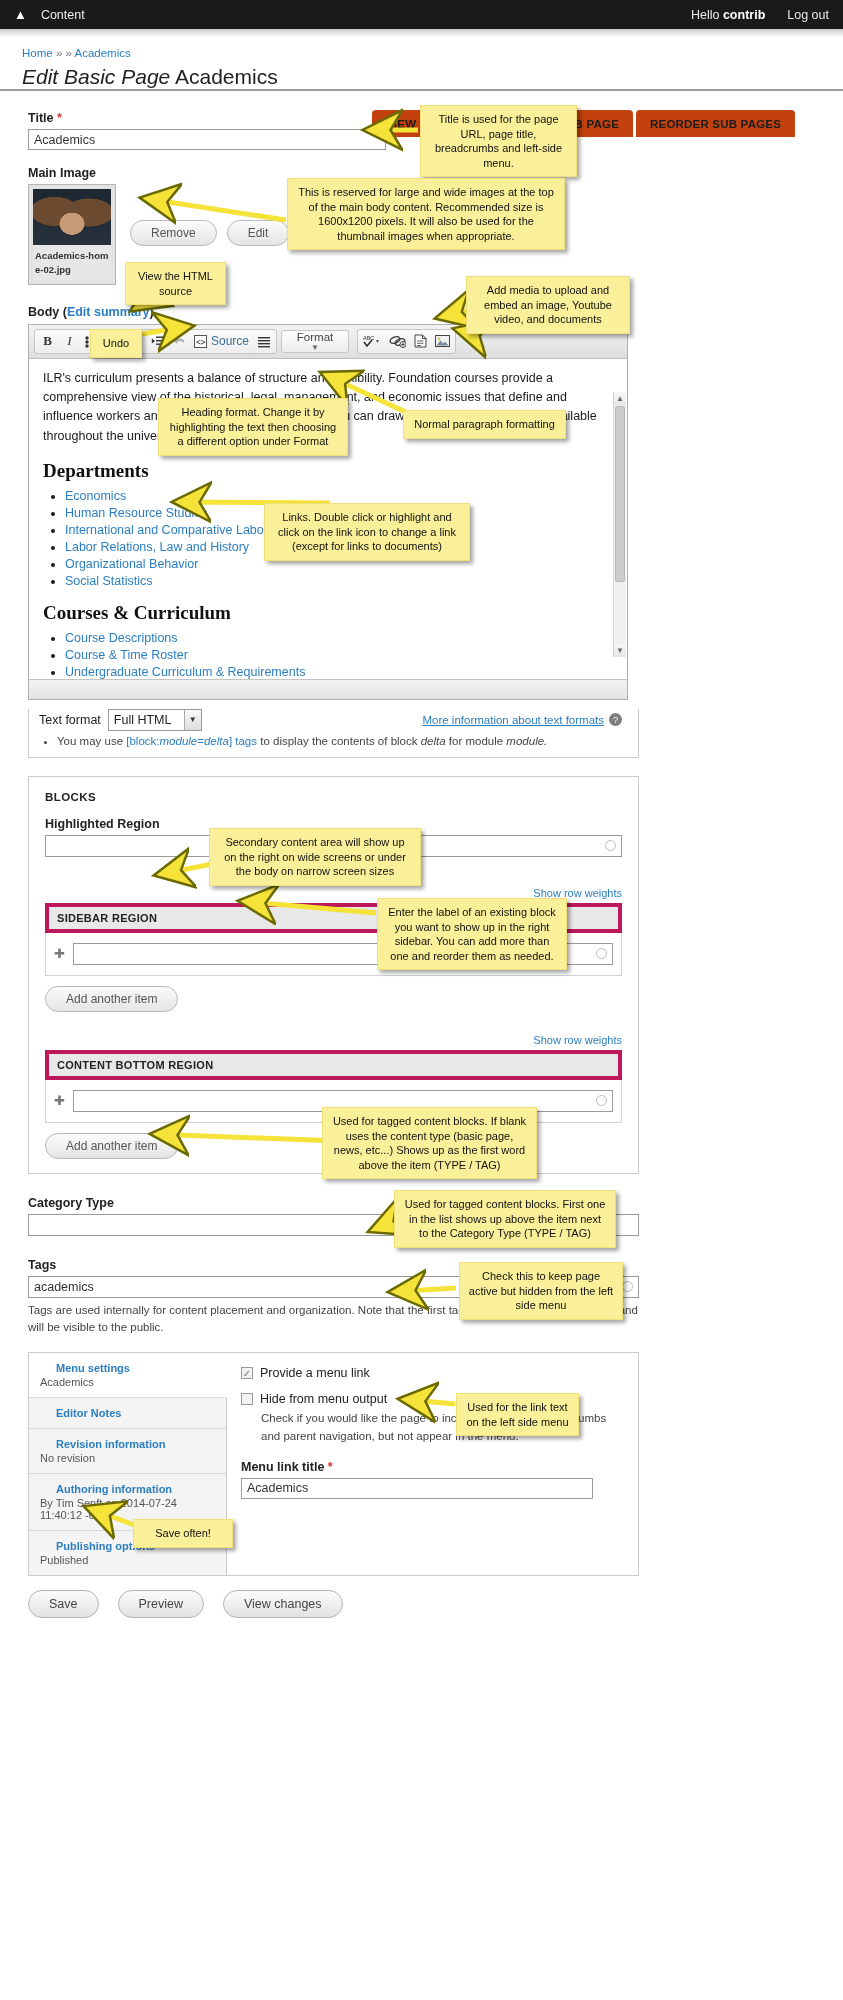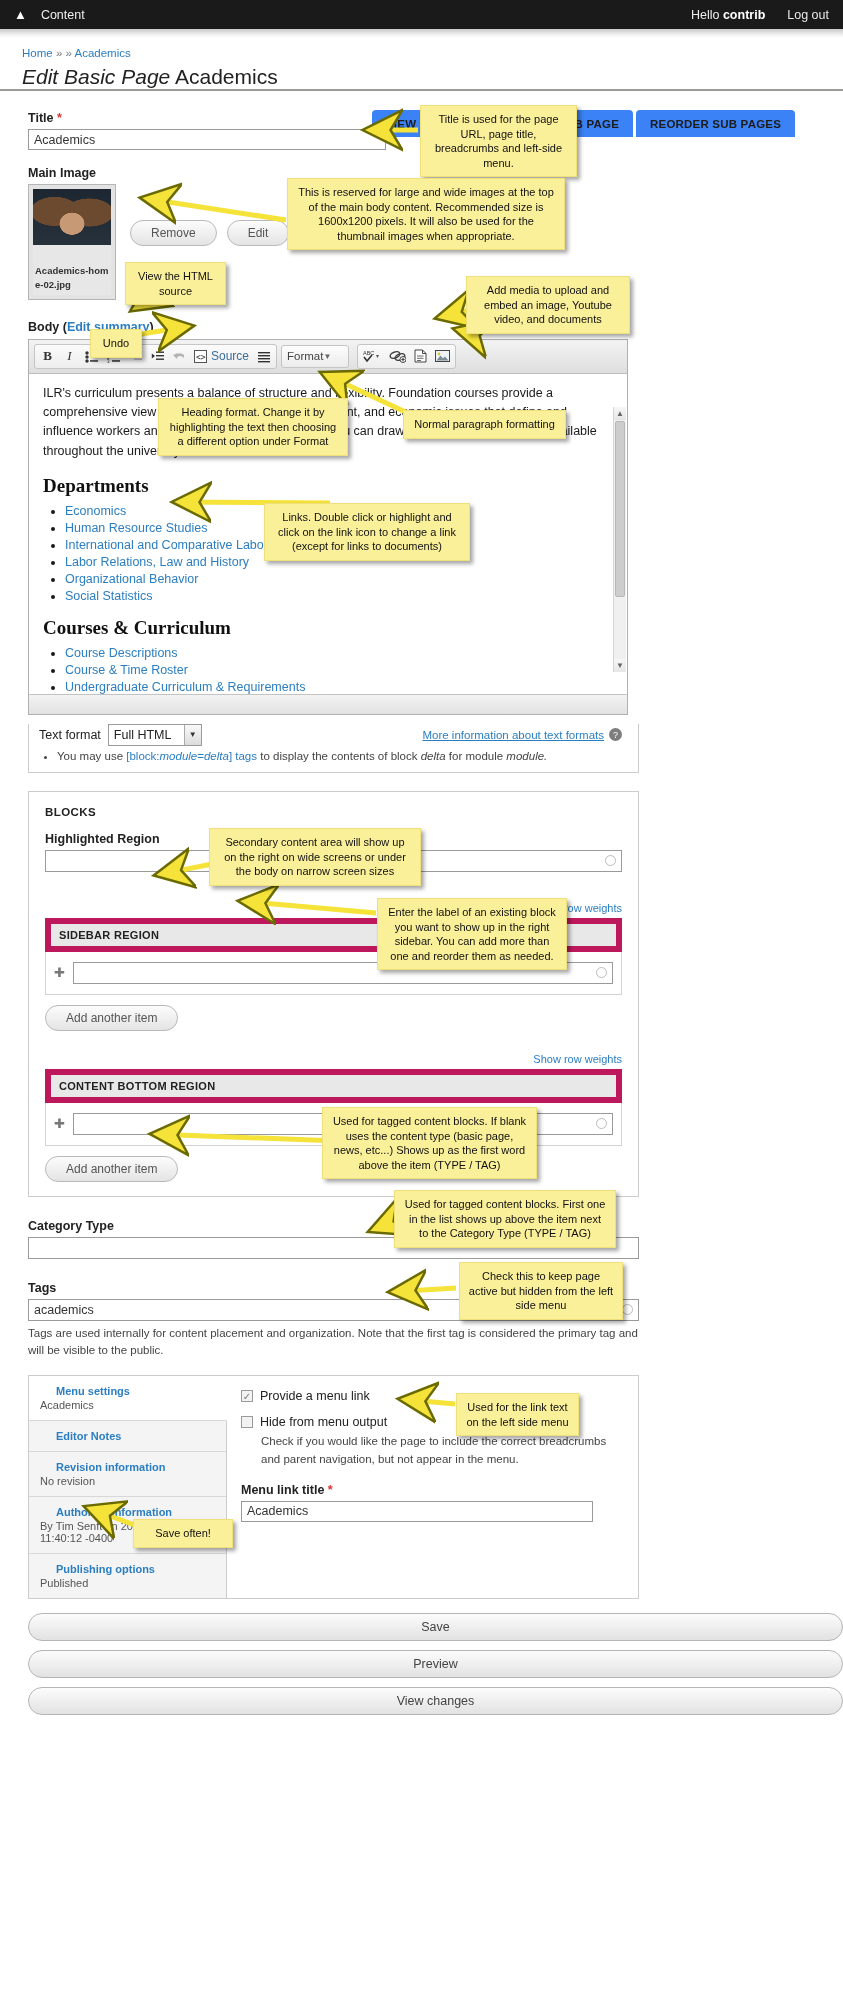--- a/index.html
+++ b/index.html
@@ -35,21 +35,21 @@
   #breadcrumb .sep { color:#777; }
   #page-title { font-size: 21px; color:#222; font-weight:normal; margin:0; }
   #page-title em { font-style: italic; }
 
   
   #tabs {
     position:absolute; left: 372px; top: 70px;
     display:flex; align-items:flex-end; gap:3px;
   }
   .tab {
-    background:#3b82f6; color:#1c1c1c; font-weight:bold; font-size:11.5px;
+    background:#c2410c; color:#1c1c1c; font-weight:bold; font-size:11.5px;
     padding: 8px 14px 7px; border-radius: 4px 4px 0 0;
     letter-spacing:.2px; cursor:pointer; white-space:nowrap;
   }
   .tab.active { background:#fff; border:1px solid #bbb; border-bottom:none; padding-bottom:8px; }
   #tab-rule { position:absolute; left:0; right:0; top:89px; height:2px; background:#9c9c97; }
 
   
   #form { padding: 22px 22px 0 28px; position:relative; }
   .field { margin-bottom: 16px; }
   .flabel { font-weight:bold; font-size:12.5px; color:#222; margin-bottom:4px; display:block; }
@@ -68,21 +68,21 @@
   .thumb .photo {
     width:78px; height:56px;
     background:
       radial-gradient(ellipse at 50% 62%, #c79a75 0 22%, rgba(199,154,117,0) 23%),
       radial-gradient(ellipse at 28% 40%, #6b4a30 0 30%, rgba(107,74,48,0) 31%),
       radial-gradient(ellipse at 72% 42%, #6b4a30 0 30%, rgba(107,74,48,0) 31%),
       linear-gradient(#1c2732,#27313c);
   }
   .thumb .fname {
     font-size: 9.5px; font-weight:bold; color:#333; line-height:1.5;
-    padding: 19px 2px 2px; word-break: break-all; background:#e7e7e7;
+    padding: 4px 2px 2px; word-break: break-all; background:#e7e7e7;
   }
   .imgbtns { padding-top: 36px; display:flex; gap:10px; }
   .btn {
     background: linear-gradient(#fcfcfc,#e4e4e4);
     border:1px solid #b9b9b9; border-radius:13px;
     padding: 5px 20px; font-size:12px; color:#555; cursor:pointer;
   }
 
   
   .body-label { font-weight:bold; font-size:12.5px; }
@@ -103,21 +103,21 @@
   .tb-btn {
     min-width:21px; height:21px; display:flex; align-items:center; justify-content:center;
     font-size:13px; color:#333; cursor:pointer; border-radius:2px; padding:0 3px;
   }
   .tb-btn.dim { color:#b3b3b3; }
   .tb-btn.wide { gap:4px; font-size:12px; color:#3c6e9a; }
   .tb-combo {
     border:1px solid #c5c5c5; border-radius:3px;
     background: linear-gradient(#fdfdfd,#ececec);
     display:flex; align-items:center; 
-    width: 68px; height:23px; padding:0 5px; font-size:11.5px; color:#444; cursor:pointer;
+    width: 68px; height:23px; padding:0 5px; font-size:11.5px; color:#444; cursor:pointer;flex-direction:column;
   }
   .tb-combo .car { font-size:8px; color:#666; }
 
   #ck-body {
     height: 320px; padding: 10px 14px; overflow:hidden; position:relative;
     font-family:"Liberation Sans",sans-serif; color:#1a1a1a;
   }
   #ck-body p { margin: 0 0 12px; font-size:12.5px; line-height:1.55; }
   #ck-body h2 { font-size: 19px; margin: 14px 0 7px; font-weight:bold; color:#111; font-family:"Liberation Serif",serif;}
   #ck-body ul { margin: 0 0 10px; padding-left: 22px; }
@@ -152,21 +152,21 @@
     margin-left:5px;
   }
   #fmt-note { font-size:11.5px; color:#444; margin: 4px 0 0 18px; }
   #fmt-note .tag { color:#2b7ec1; }
   #fmt-note em { font-style:italic; }
   #fmt-wrap { border:1px solid #ccc; border-top:none; padding: 0 10px 10px; width: 611px; margin-top:-1px;}
 
   
   .fset { border:1px solid #ccc; background:#fff; padding: 14px 16px; width: 611px; margin: 14px 0; }
   .fset-title { font-weight:bold; font-size:11.5px; letter-spacing:.4px; margin-bottom:14px; }
-  .region-hdr { background:#e8e8e8; border:6px solid #be185d; padding:5px 8px; font-weight:bold; font-size:11px; letter-spacing:.3px;}
+  .region-hdr { background:#e8e8e8; border:4px solid #be185d; padding:5px 8px; font-weight:bold; font-size:11px; letter-spacing:.3px;}
   .autorow { display:flex; align-items:center; gap:8px; padding: 10px 8px; border:1px solid #d2d2d2; border-top:none; }
   .drag { color:#777; font-size:13px; cursor:move; }
   .auto-input {
     flex:1; height:22px; border:1px solid #9a9a9a; background:#fff; position:relative;
   }
   .auto-input .throb {
     position:absolute; right:5px; top:4px; width:11px; height:11px;
     border:1px solid #bcbcbc; border-radius:50%;
   }
   .plain-input { height:22px; border:1px solid #9a9a9a; background:#fff; position:relative; width:100%; }
@@ -182,21 +182,21 @@
   .vtab { padding: 9px 11px; border-bottom:1px solid #d8d8d8; }
   .vtab .t { color:#2b7ec1; font-weight:bold; font-size:11px;padding-left:16px; }
   .vtab .s { color:#555; font-size:11px; margin-top:2px; }
   .vtab.active { background:#fff; border-right:1px solid #fff; margin-right:-1px; }
   #vtab-pane { flex:1; padding: 13px 14px; background:#fff; }
   .chk { display:flex; align-items:center; gap:7px; margin-bottom:12px; font-size:12.5px; }
   .box { width:12px; height:12px; border:1px solid #9a9a9a; background:#f2f2f2; display:inline-flex; align-items:center; justify-content:center; font-size:10px; color:#777; }
   .chk-desc { font-size:11.5px; color:#444; margin: -4px 0 14px 20px; line-height:1.55; }
 
   
-  #actions { display:flex; gap:9px; padding: 14px 0 0 28px; flex-direction: column; }
+  #actions { display:flex; gap:19px; padding: 14px 0 0 28px; }
   .abtn {
     background: linear-gradient(#fcfcfc,#e2e2e2); border:1px solid #b5b5b5;
     border-radius:14px; padding: 6px 20px; font-size:12.5px; color:#444; cursor:pointer;
   }
 
   
   .callout {
     position:absolute; background:#fbf09a; border:1px solid #efe07a;
     box-shadow: 3px 3px 4px rgba(0,0,0,.35);
     font-size: 11px; line-height: 1.32; color:#111; text-align:center;

